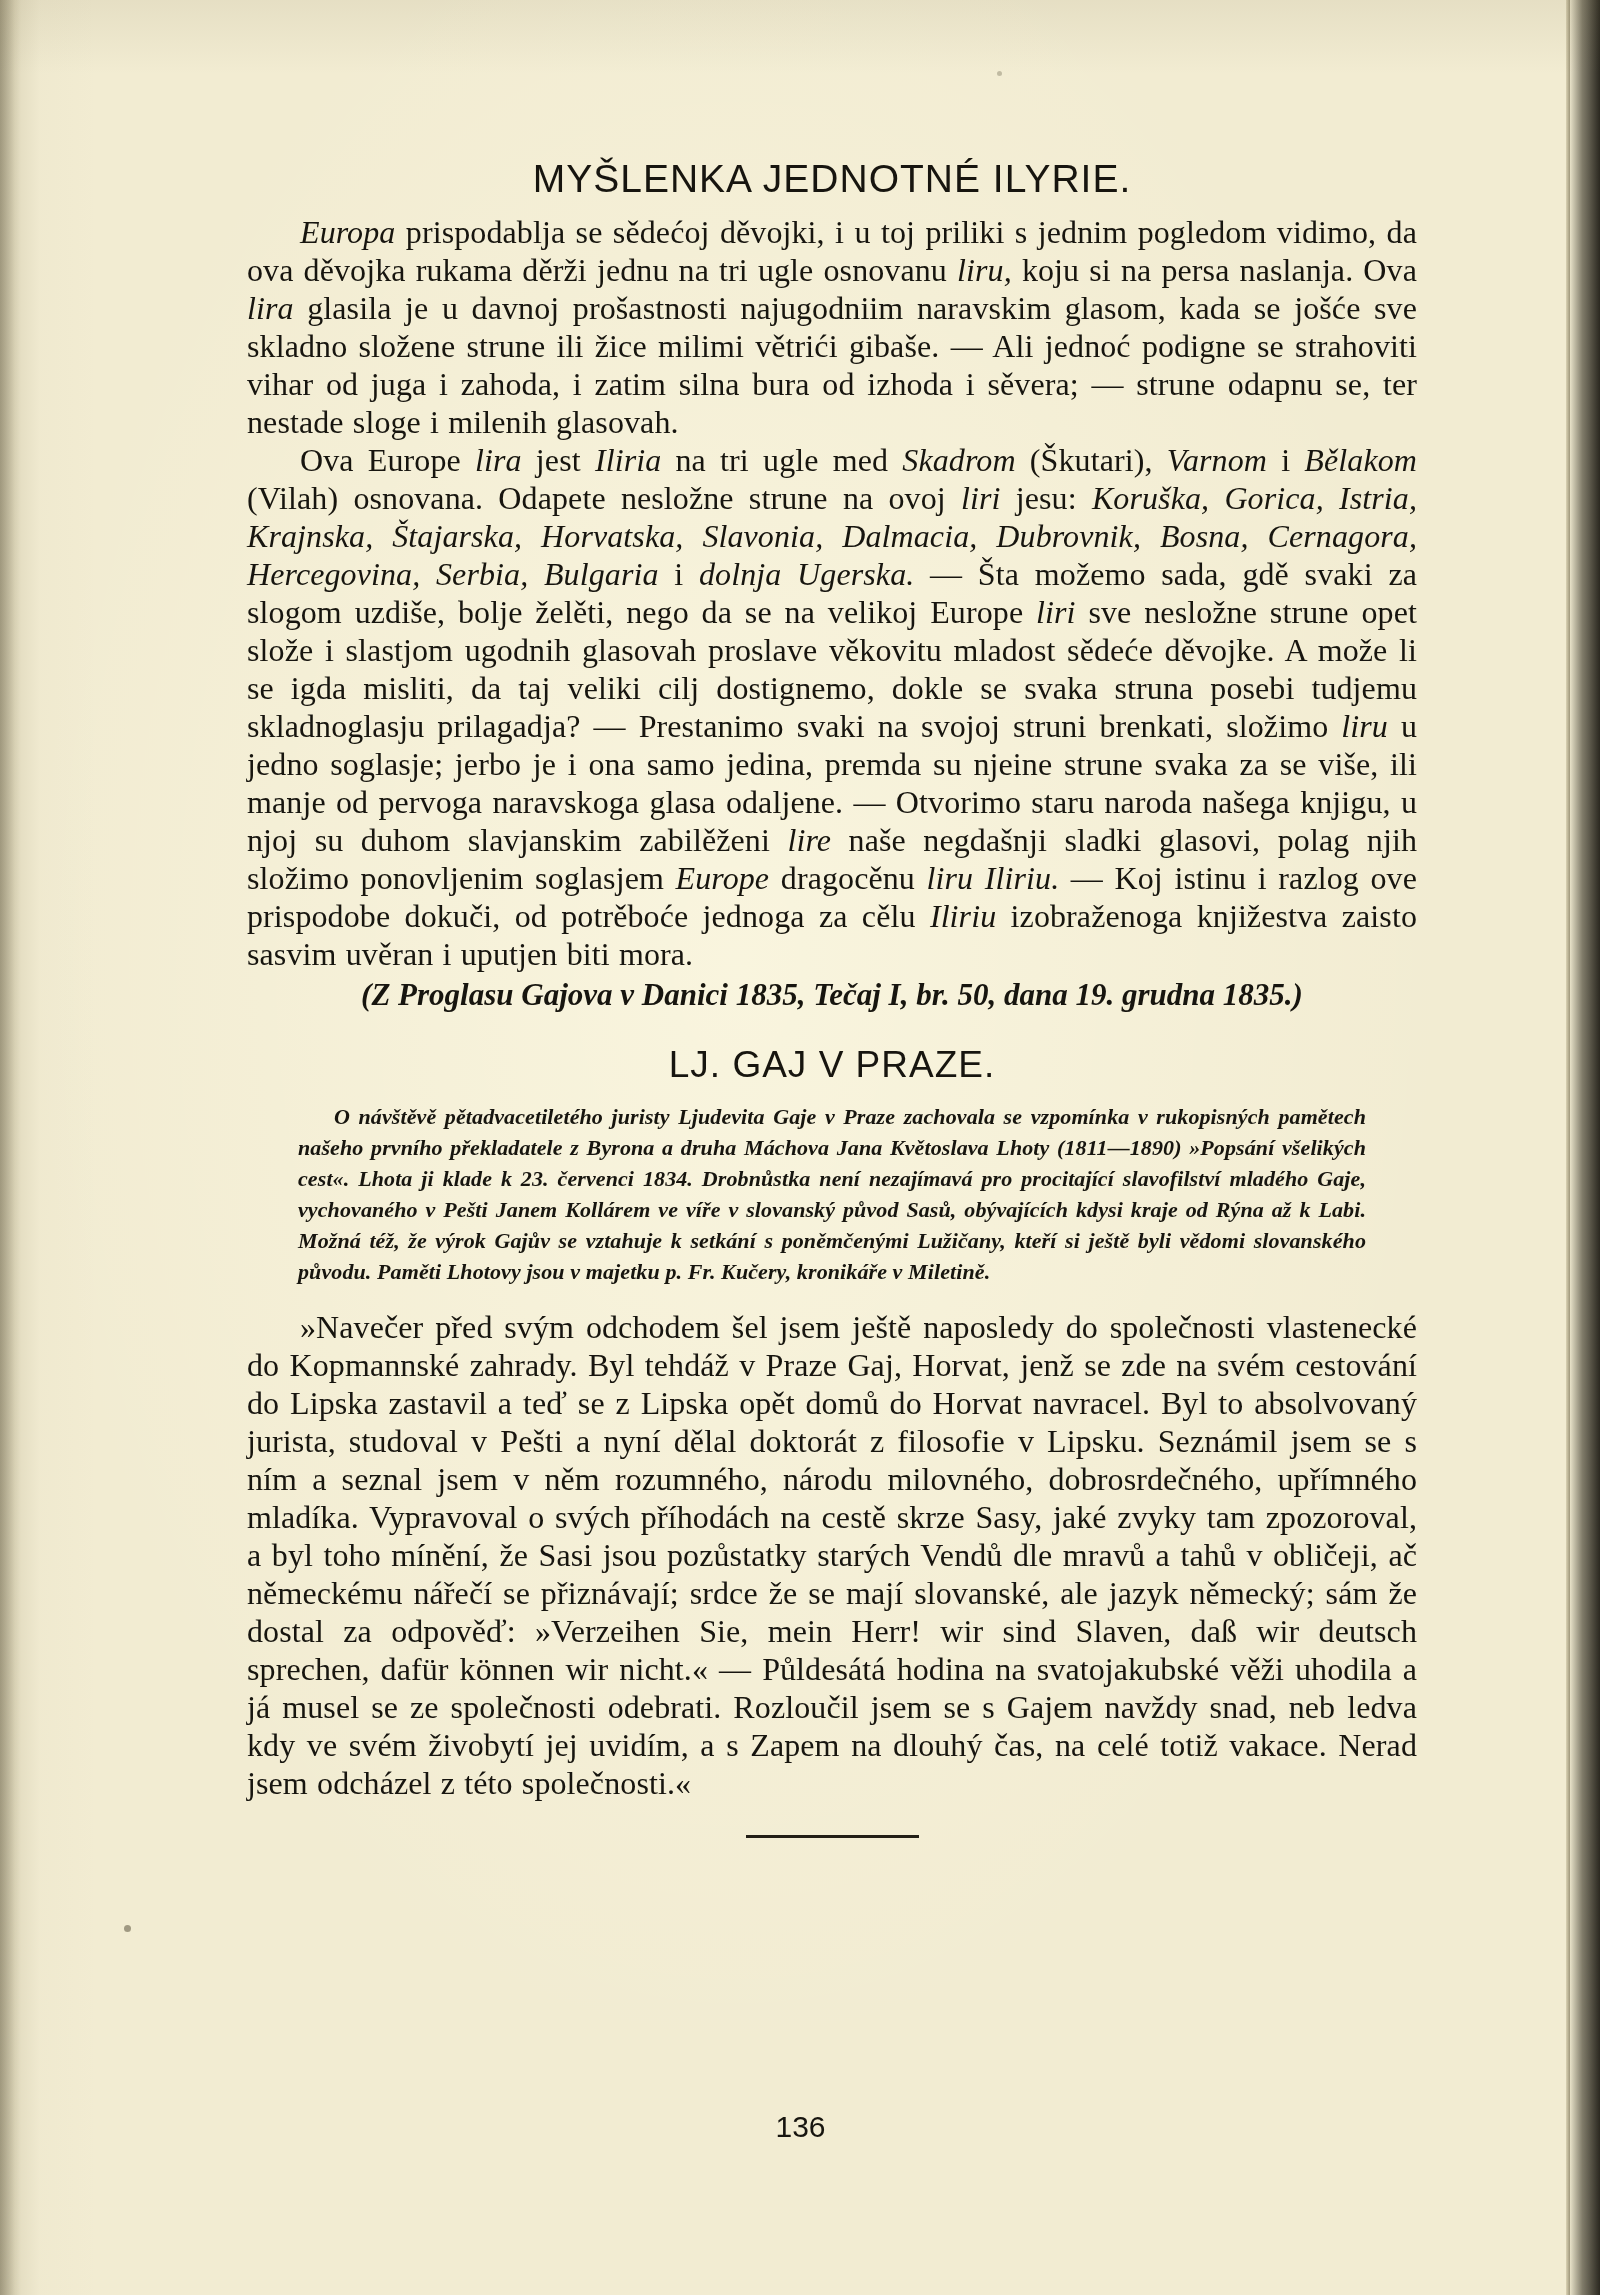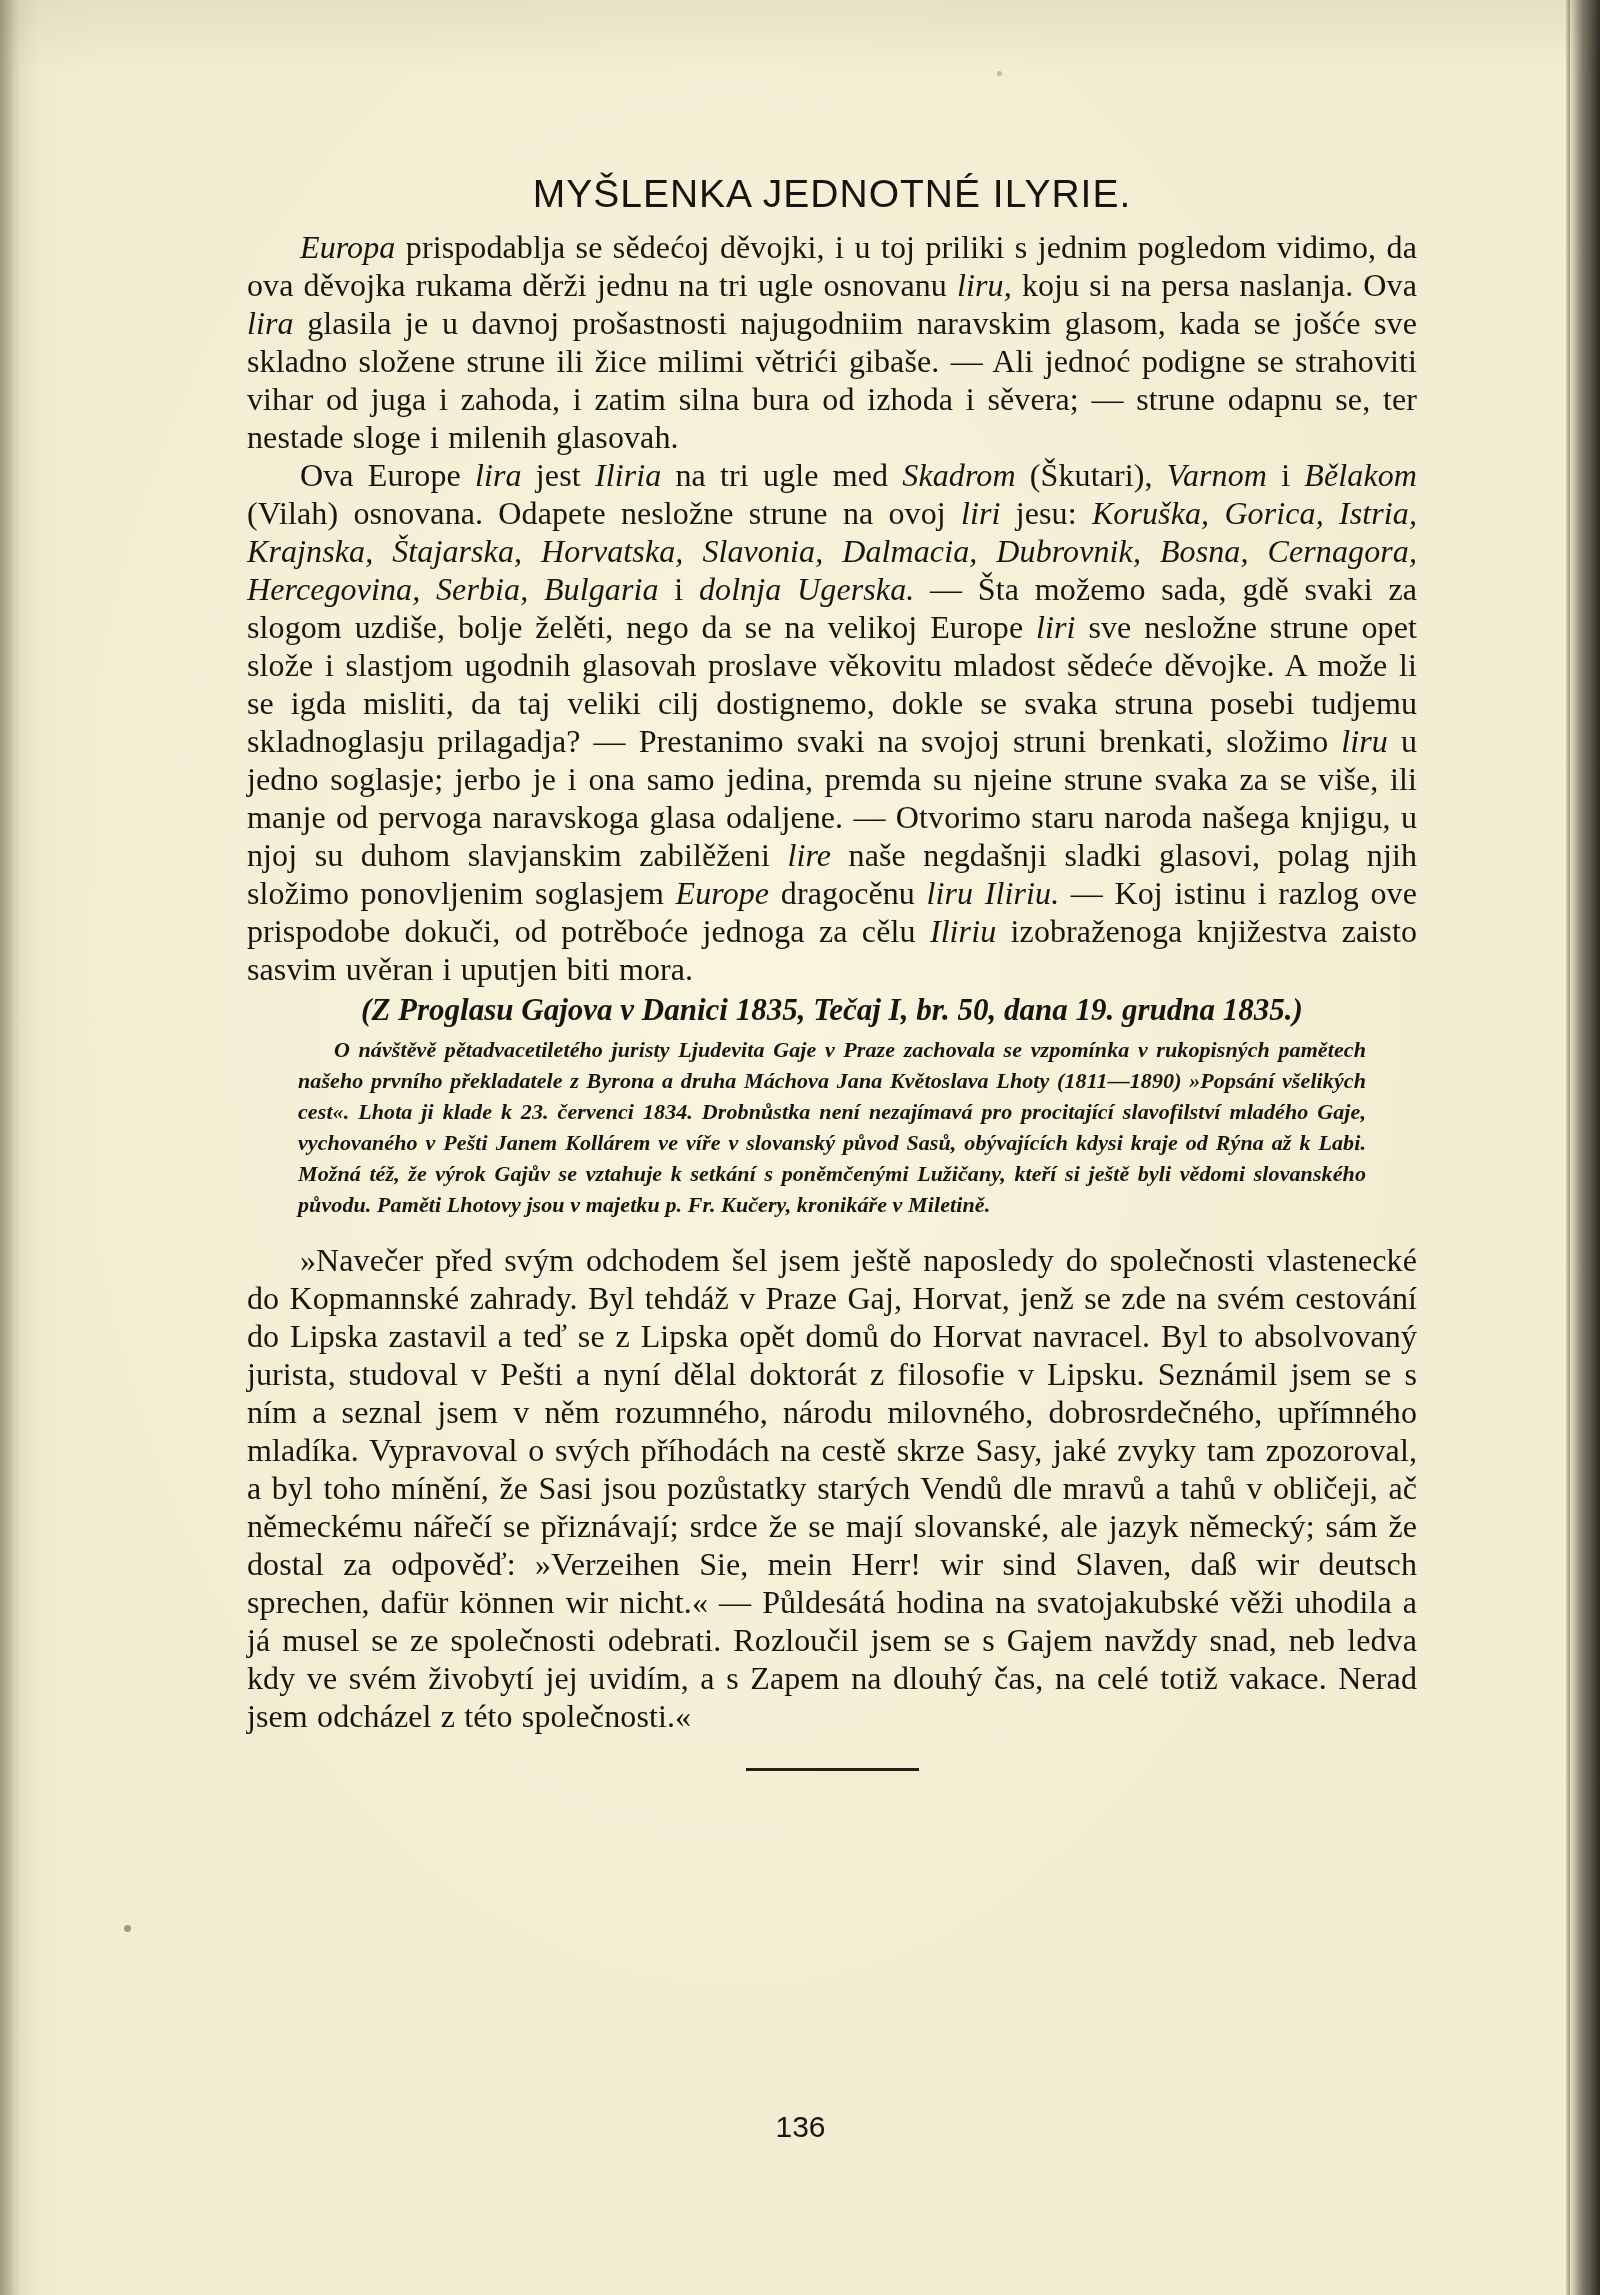--- a/index.html
+++ b/index.html
@@ -60,21 +60,21 @@
     position: absolute;
     background: #5d5640;
     border-radius: 50%;
     opacity: .55;
     z-index: 2;
   }
 
   .content {
     position: absolute;
     left: 247px;
-    top: 172px;
+    top: 157px;
     width: 1170px;
     z-index: 5;
   }
 
   h1.title {
     font-size: 39px;
     font-weight: 400;
     letter-spacing: 1px;
     text-align: center;
     margin: 0 0 11.5px 0;
@@ -159,20 +159,21 @@
   <div class="content">
 
     <h1 class="title">MYŠLENKA JEDNOTNÉ ILYRIE.</h1>
 
     <p class="body"><i>Europa</i> prispodablja se sědećoj děvojki, i u toj priliki s jednim pogledom vidimo, da ova děvojka rukama děrži jednu na tri ugle osnovanu <i>liru,</i> koju si na persa naslanja. Ova <i>lira</i> glasila je u davnoj prošastnosti najugodniim naravskim glasom, kada se jošće sve skladno složene strune ili žice milimi větrići gibaše. — Ali jednoć podigne se strahoviti vihar od juga i zahoda, i zatim silna bura od izhoda i sěvera; — strune odapnu se, ter nestade sloge i milenih glasovah.</p>
 
     <p class="body">Ova Europe <i>lira</i> jest <i>Iliria</i> na tri ugle med <i>Skadrom</i> (Škutari), <i>Varnom</i> i <i>Bělakom</i> (Vilah) osnovana. Odapete nesložne strune na ovoj <i>liri</i> jesu: <i>Koruška, Gorica, Istria, Krajnska, Štajarska, Horvatska, Slavonia, Dalmacia, Dubrovnik, Bosna, Cernagora, Hercegovina, Serbia, Bulgaria</i> i <i>dolnja Ugerska.</i> — Šta možemo sada, gdě svaki za slogom uzdiše, bolje želěti, nego da se na velikoj Europe <i>liri</i> sve nesložne strune opet slože i slastjom ugodnih glasovah proslave věkovitu mladost sědeće děvojke. A može li se igda misliti, da taj veliki cilj dostignemo, dokle se svaka struna posebi tudjemu skladnoglasju prilagadja? — Prestanimo svaki na svojoj struni brenkati, složimo <i>liru</i> u jedno soglasje; jerbo je i ona samo jedina, premda su njeine strune svaka za se više, ili manje od pervoga naravskoga glasa odaljene. — Otvorimo staru naroda našega knjigu, u njoj su duhom slavjanskim zabilěženi <i>lire</i> naše negdašnji sladki glasovi, polag njih složimo ponovljenim soglasjem <i>Europe</i> dragocěnu <i>liru Iliriu.</i> — Koj istinu i razlog ove prispodobe dokuči, od potrěboće jednoga za cělu <i>Iliriu</i> izobraženoga knjižestva zaisto sasvim uvěran i uputjen biti mora.</p>
 
     <p class="source">(Z Proglasu Gajova v Danici 1835, Tečaj I, br. 50, dana 19. grudna 1835.)</p>
 
+    <h2 class="subtitle">LJ. GAJ V PRAZE.</h2>
 
     <div class="abstract">
       <span class="lead">O návštěvě pětadvacetiletého juristy Ljudevita Gaje v Praze zachovala se vzpomínka v rukopisných pamětech našeho prvního překladatele z Byrona a druha Máchova Jana Květoslava Lhoty (1811—1890) »Popsání všelikých cest«. Lhota ji klade k 23. červenci 1834. Drobnůstka není nezajímavá pro procitající slavofilství mladého Gaje, vychovaného v Pešti Janem Kollárem ve víře v slovanský původ Sasů, obývajících kdysi kraje od Rýna až k Labi. Možná též, že výrok Gajův se vztahuje k setkání s poněmčenými Lužičany, kteří si ještě byli vědomi slovanského původu. Paměti Lhotovy jsou v majetku p. Fr. Kučery, kronikáře v Miletině.</span>
     </div>
 
     <p class="body" style="margin-top:21.4px;">»Navečer před svým odchodem šel jsem ještě naposledy do společnosti vlastenecké do Kopmannské zahrady. Byl tehdáž v Praze Gaj, Horvat, jenž se zde na svém cestování do Lipska zastavil a teď se z Lipska opět domů do Horvat navracel. Byl to absolvovaný jurista, studoval v Pešti a nyní dělal doktorát z filosofie v Lipsku. Seznámil jsem se s ním a seznal jsem v něm rozumného, národu milovného, dobrosrdečného, upřímného mladíka. Vypravoval o svých příhodách na cestě skrze Sasy, jaké zvyky tam zpozoroval, a byl toho mínění, že Sasi jsou pozůstatky starých Vendů dle mravů a tahů v obličeji, ač německému nářečí se přiznávají; srdce že se mají slovanské, ale jazyk německý; sám že dostal za odpověď: »Verzeihen Sie, mein Herr! wir sind Slaven, daß wir deutsch sprechen, dafür können wir nicht.« — Půldesátá hodina na svatojakubské věži uhodila a já musel se ze společnosti odebrati. Rozloučil jsem se s Gajem navždy snad, neb ledva kdy ve svém živobytí jej uvidím, a s Zapem na dlouhý čas, na celé totiž vakace. Nerad jsem odcházel z této společnosti.«</p>
 
     <div class="rule"></div>
   </div>
 

